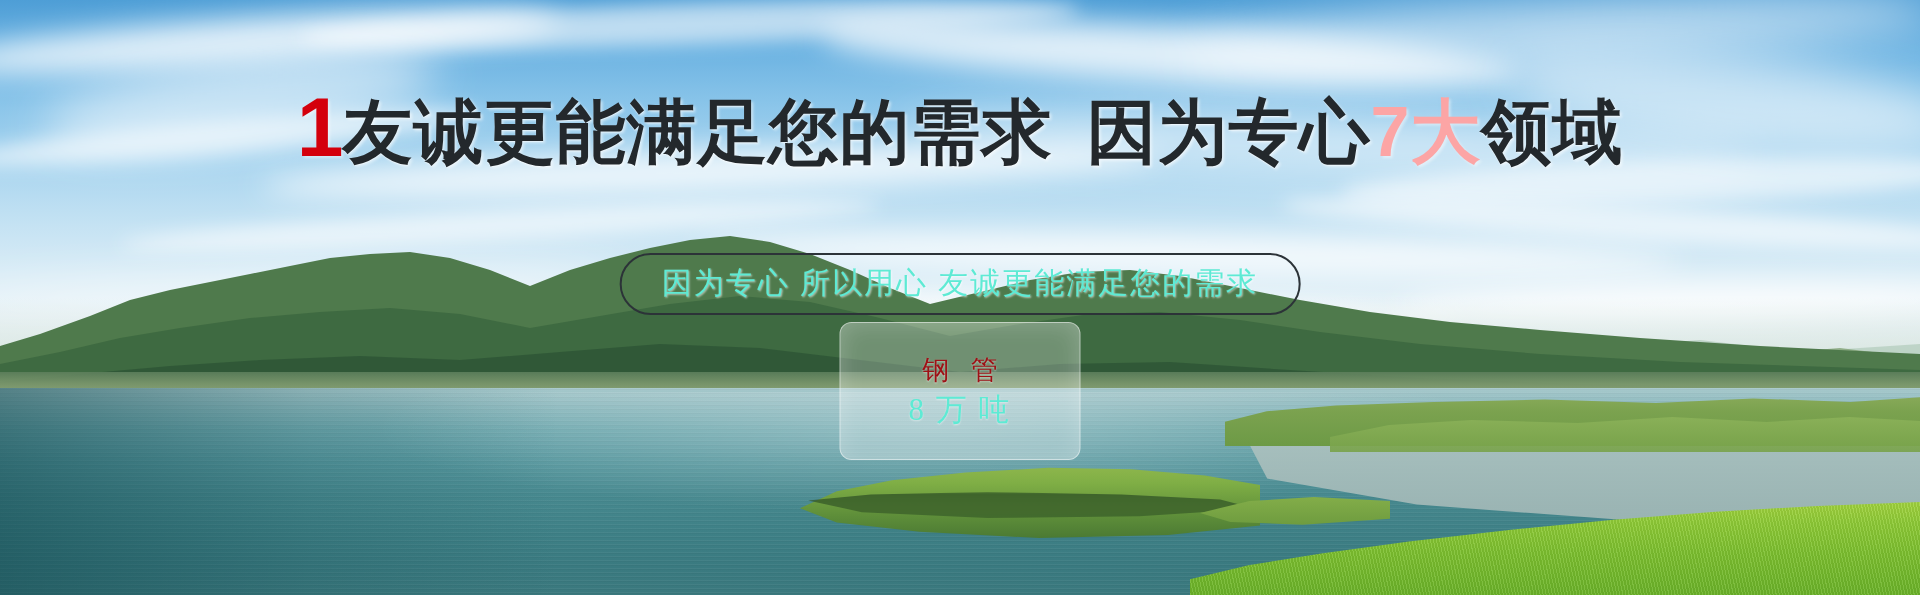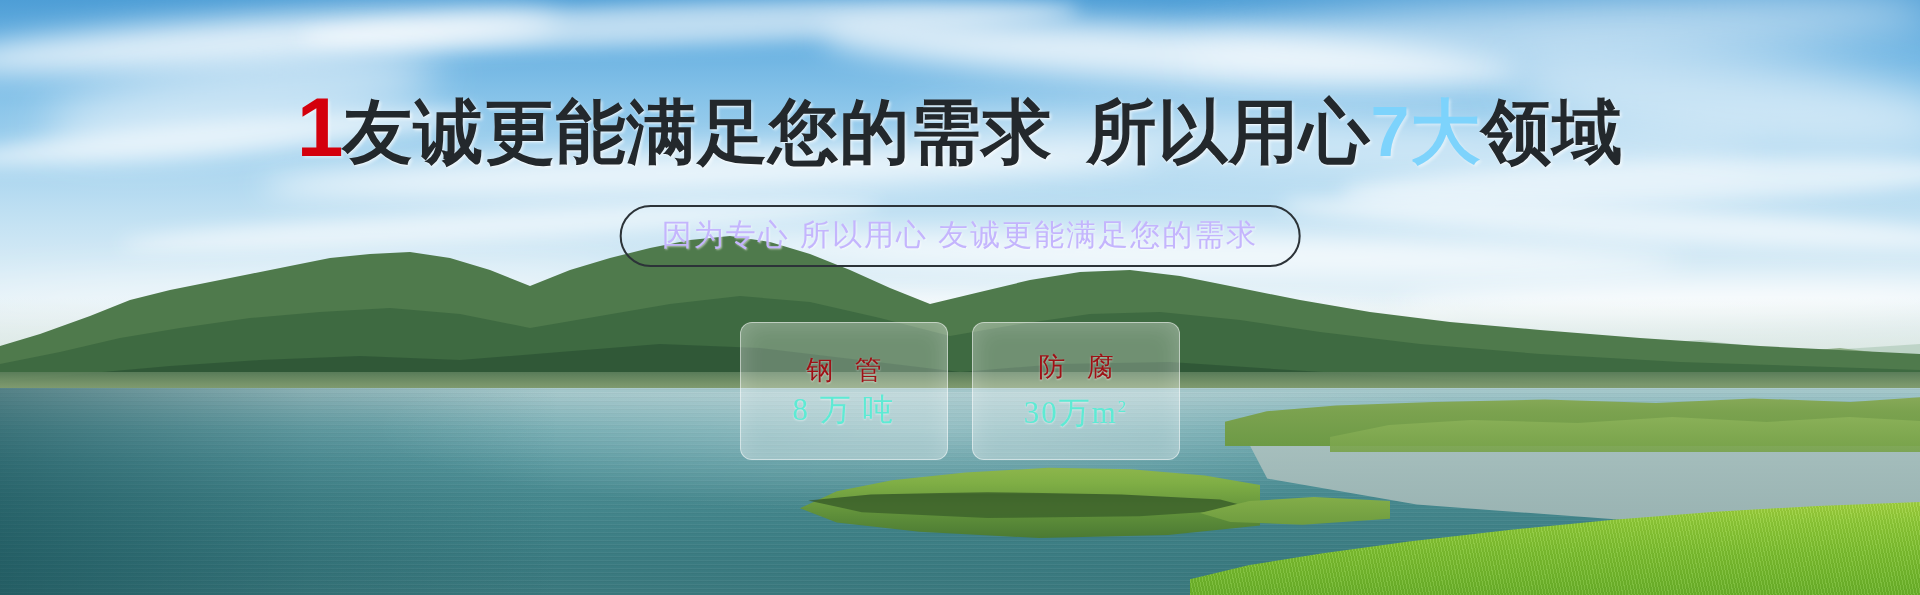--- a/index.html
+++ b/index.html
@@ -185,52 +185,53 @@
     color:#23282c;
     text-shadow:2px 2px 3px rgba(255,255,255,0.55), 0 1px 0 rgba(255,255,255,0.4);
   }
   .headline .num {
     color:#d4000c;
     font-size:84px;
     letter-spacing:-1px;
     text-shadow:2px 2px 3px rgba(255,255,255,0.45);
   }
   .headline .red {
-    color:#7dd3fc;
+    color:#fca5a5;
     text-shadow:2px 2px 3px rgba(255,255,255,0.45);
   }
   .headline .gap { display:inline-block; width:34px; }
 
   .subtitle-wrap {
     position:absolute;
     left:50%; top:205px;
     transform:translateX(-50%);
   }
   .subtitle {
     display:inline-block;
     padding:11px 40px 13px;
     border:2px solid #2c3338;
     border-radius:40px;
     font-size:30px;
     line-height:34px;
     letter-spacing:2px;
-    color:#c4b5fd;
+    color:#5eead4;
     white-space:nowrap;
     text-shadow:1px 1px 2px rgba(255,255,255,0.6);
+    margin-top:48px;
   }
 
   .cards {
     position:absolute;
     left:50%; top:322px;
     transform:translateX(-50%);
     display:flex;
     gap:24px;
   }
   .card {
-    width:208px;
+    width:241px;
     height:138px;
     border-radius:12px;
     border:1px solid rgba(255,255,255,0.55);
     background:rgba(255,255,255,0.26);
     display:flex;
     flex-direction:column;
     align-items:center;
     justify-content:center;
     gap:6px;
     box-shadow:inset 0 0 24px rgba(255,255,255,0.22);
@@ -331,40 +332,34 @@
   <div class="grass-far-right2"></div>
   <div class="grass-island"></div>
   <div class="grass-island-dark"></div>
   <div class="grass-spit-left"></div>
   <div class="grass-front"></div>
   <div class="grass-front-texture"></div>
 
   <div class="content">
 
     <div class="headline">
-      <span class="num">1</span><span>友诚更能满足您的需求</span><span class="gap"></span><span>所以用心</span><span class="red">7大</span><span>领域</span>
+      <span class="num">1</span><span>友诚更能满足您的需求</span><span class="gap"></span><span>因为专心</span><span class="red">7大</span><span>领域</span>
     </div>
 
     <div class="subtitle-wrap">
       <div class="subtitle">因为专心 所以用心  友诚更能满足您的需求</div>
     </div>
 
     <div class="cards">
 
       <div class="card">
         <div class="card-title">钢 管</div>
         <div class="card-value">
           <span>8 万 吨</span>
         </div>
       </div>
 
-      <div class="card">
-        <div class="card-title">防 腐</div>
-        <div class="card-value">
-          <span>30万m</span><sup>2</sup>
-        </div>
-      </div>
 
 
     </div>
 
   </div>
 </div>
 
 </body></html>

